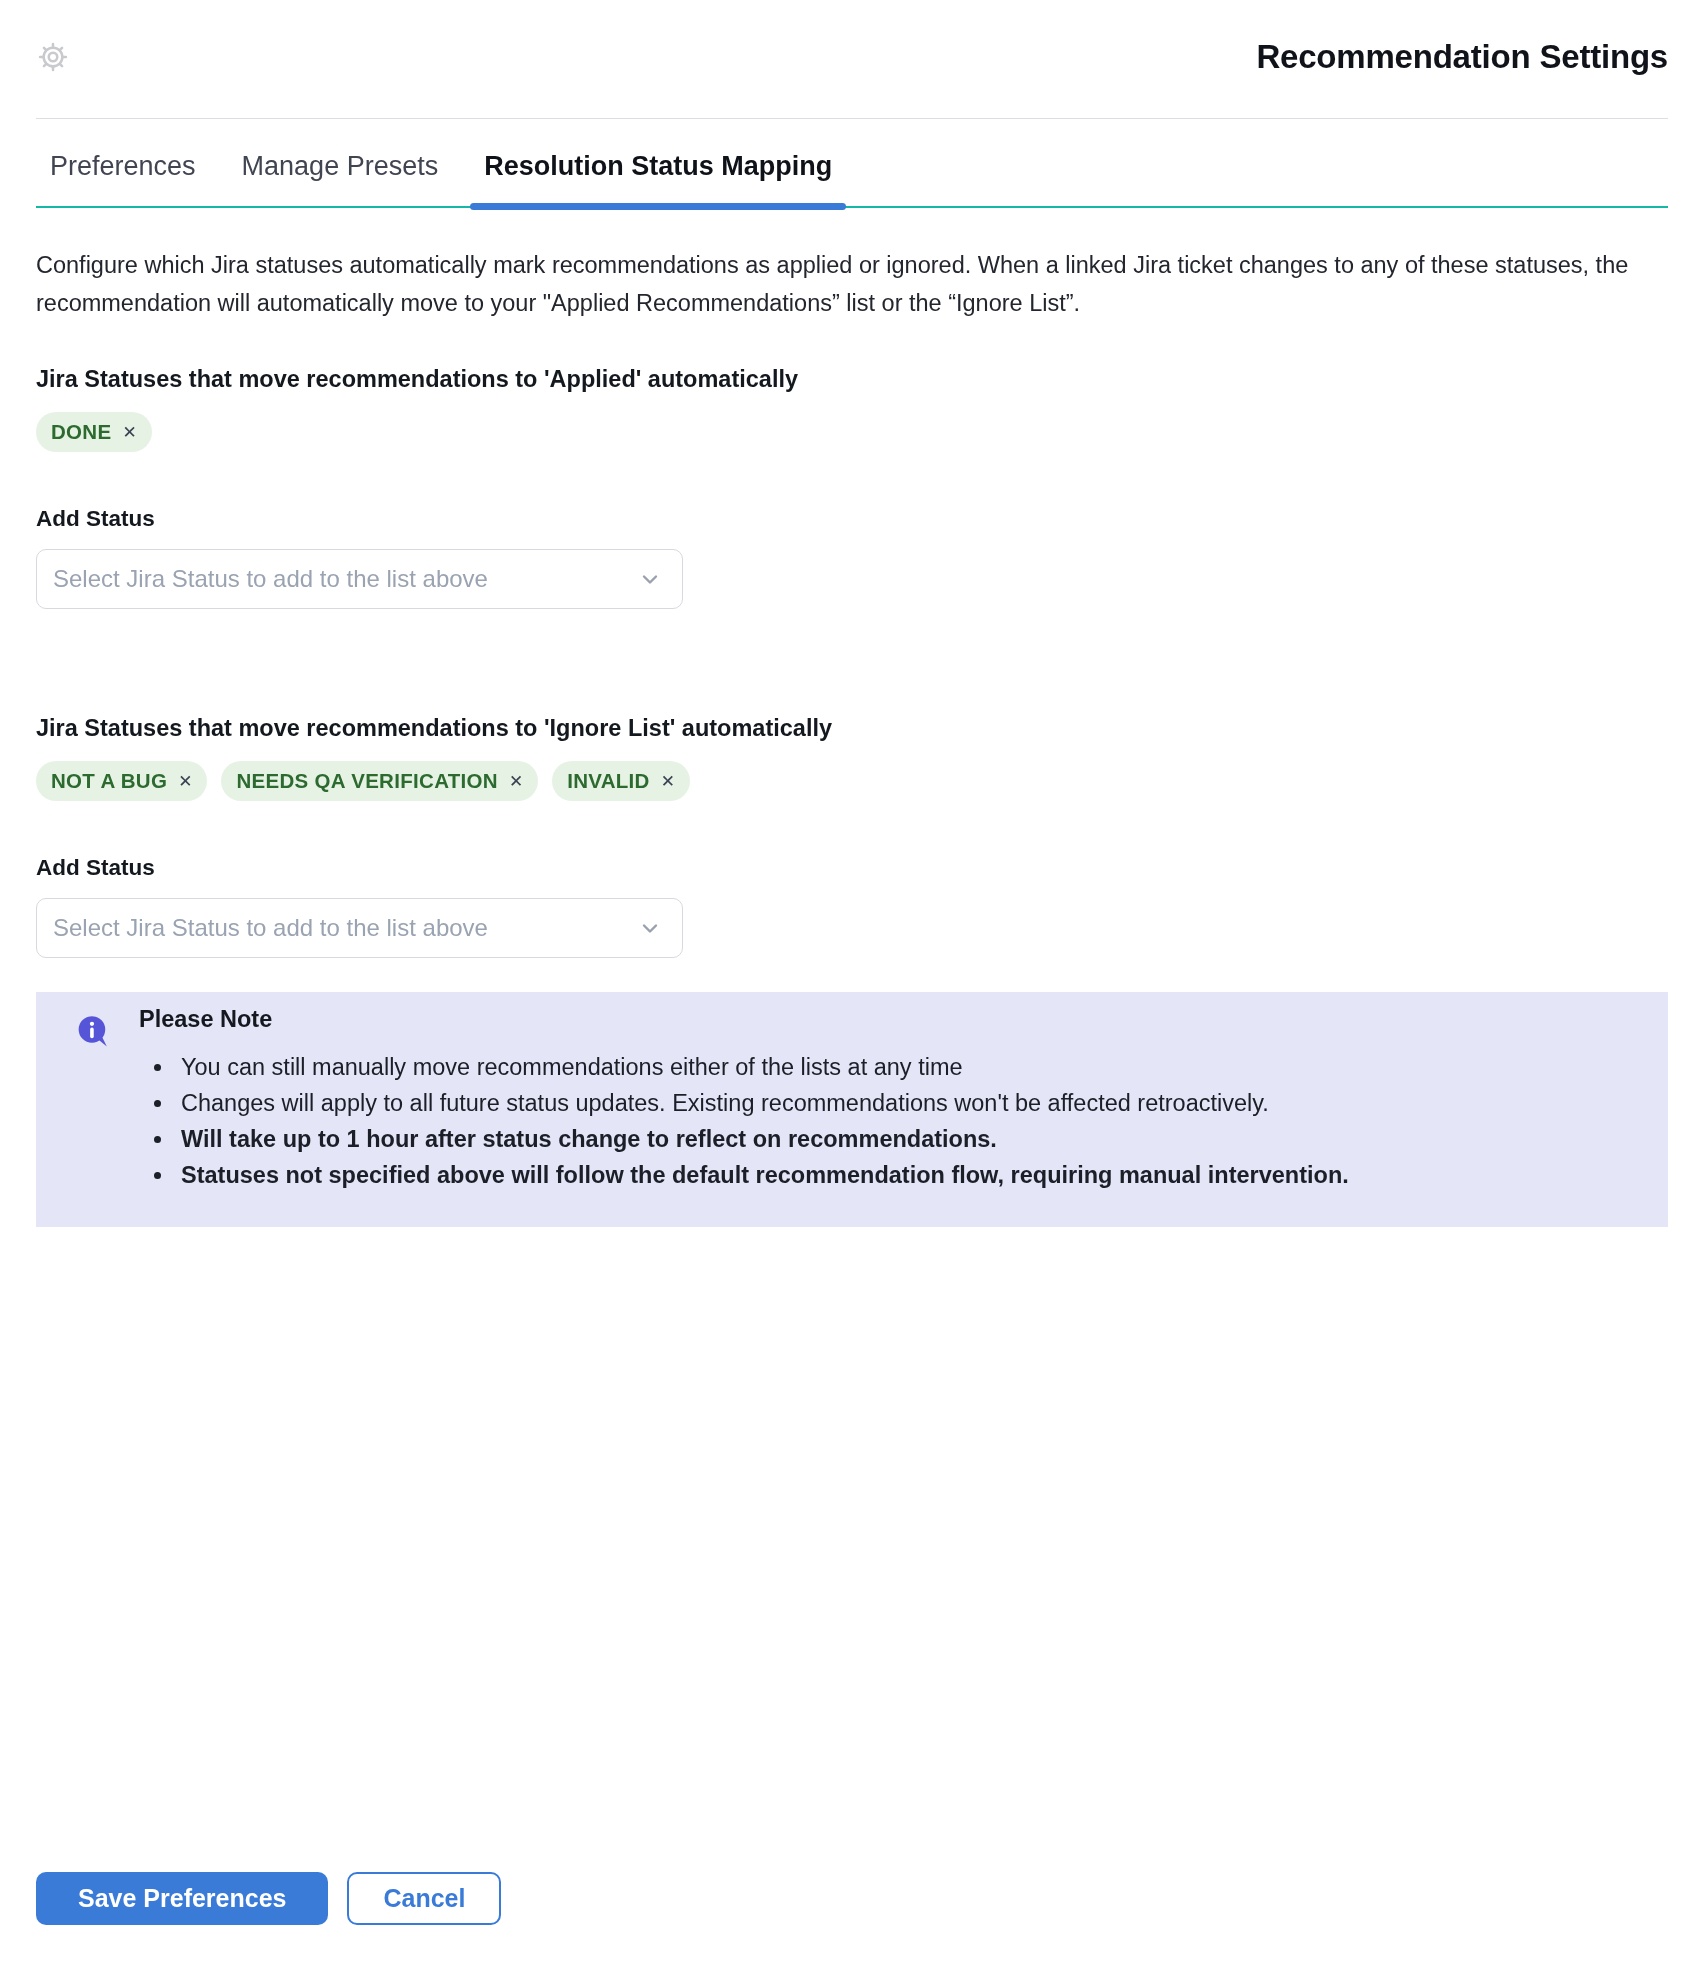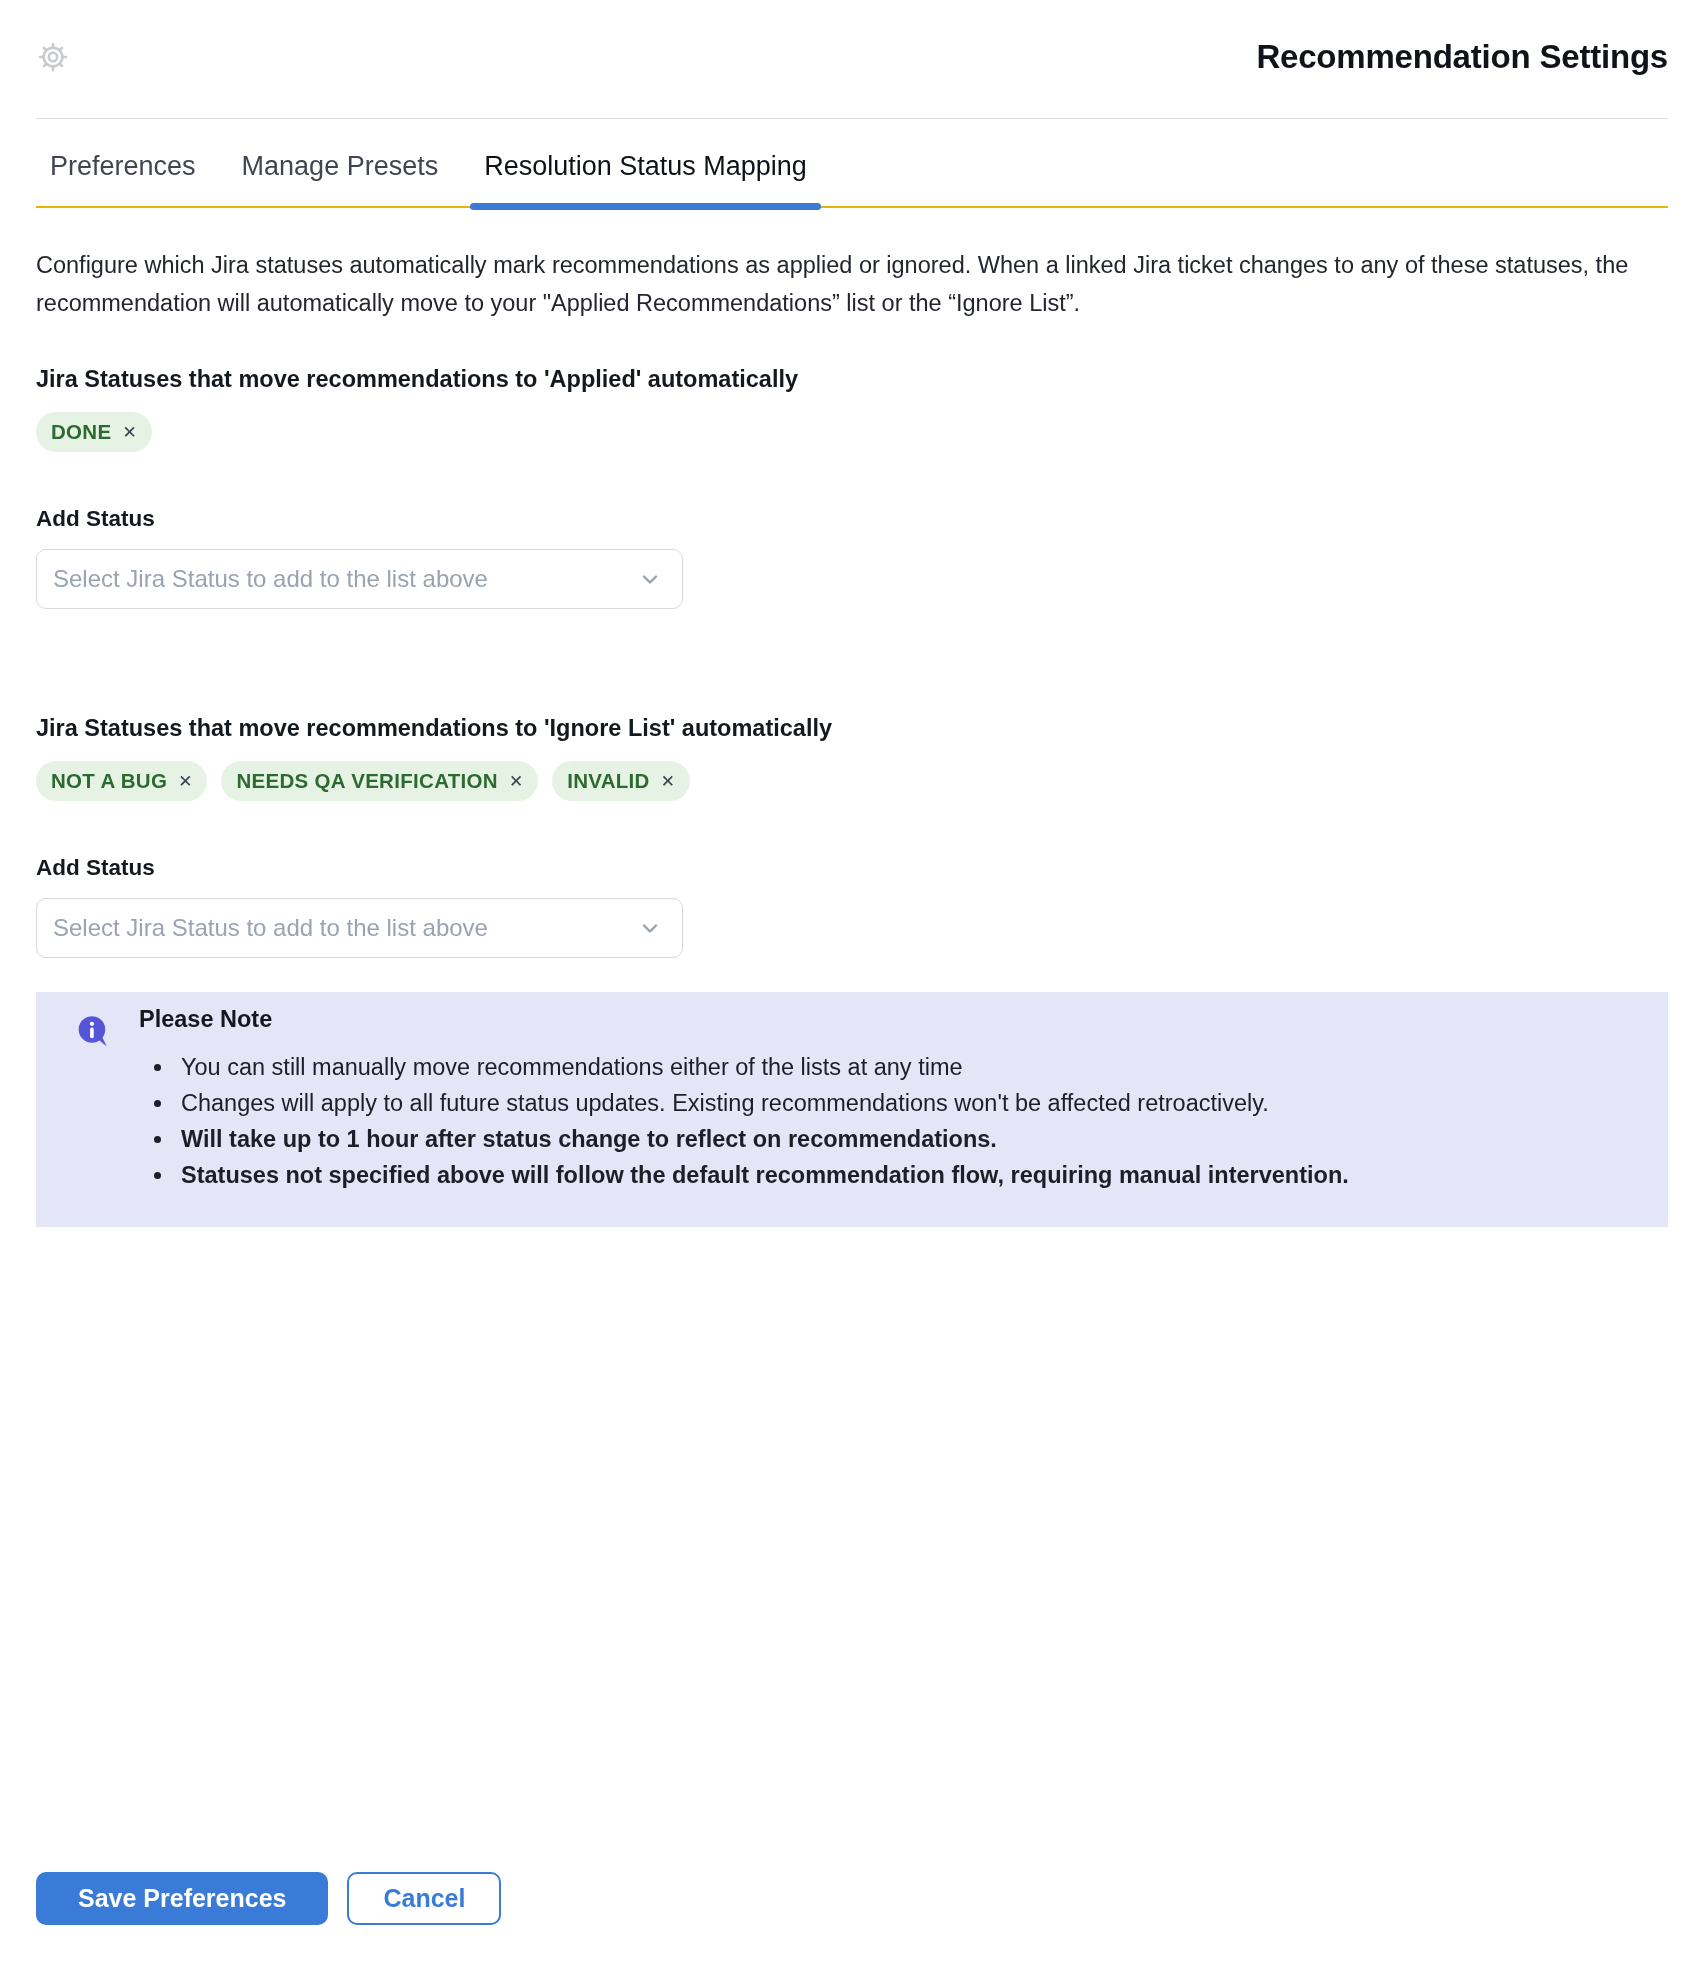--- a/index.html
+++ b/index.html
@@ -12,31 +12,31 @@
   }
   .page { padding: 0 36px; }
 
   
   .header { display: flex; align-items: center; gap: 14px; padding-top: 38px; justify-content: space-between; }
   .gear { display: inline-flex; }
   h1.title { font-size: 33px; font-weight: 700; color: #101319; margin: 0; letter-spacing: -0.2px; }
   .divider { height: 1px; background: #dcdee2; margin-top: 42px; }
 
   
-  .tabs { display: flex; gap: 18px; padding-top: 32px; border-bottom: 2px solid #eab308; }
+  .tabs { display: flex; gap: 18px; padding-top: 32px; border-bottom: 2px solid #14b8a6; }
   .tab {
     position: relative;
     padding: 0 14px 24px;
     font-size: 27px;
     font-weight: 500;
     color: #414551;
     cursor: pointer;
     white-space: nowrap;
   }
-  .tab.active { font-weight: 400; color: #0f1319; }
+  .tab.active { font-weight: 700; color: #0f1319; }
   .tab.active::after {
     content: "";
     position: absolute;
     left: 0; right: 0; bottom: -4px;
     height: 7px;
     background: #3a7bd8;
     border-radius: 4px;
   }
 
   

